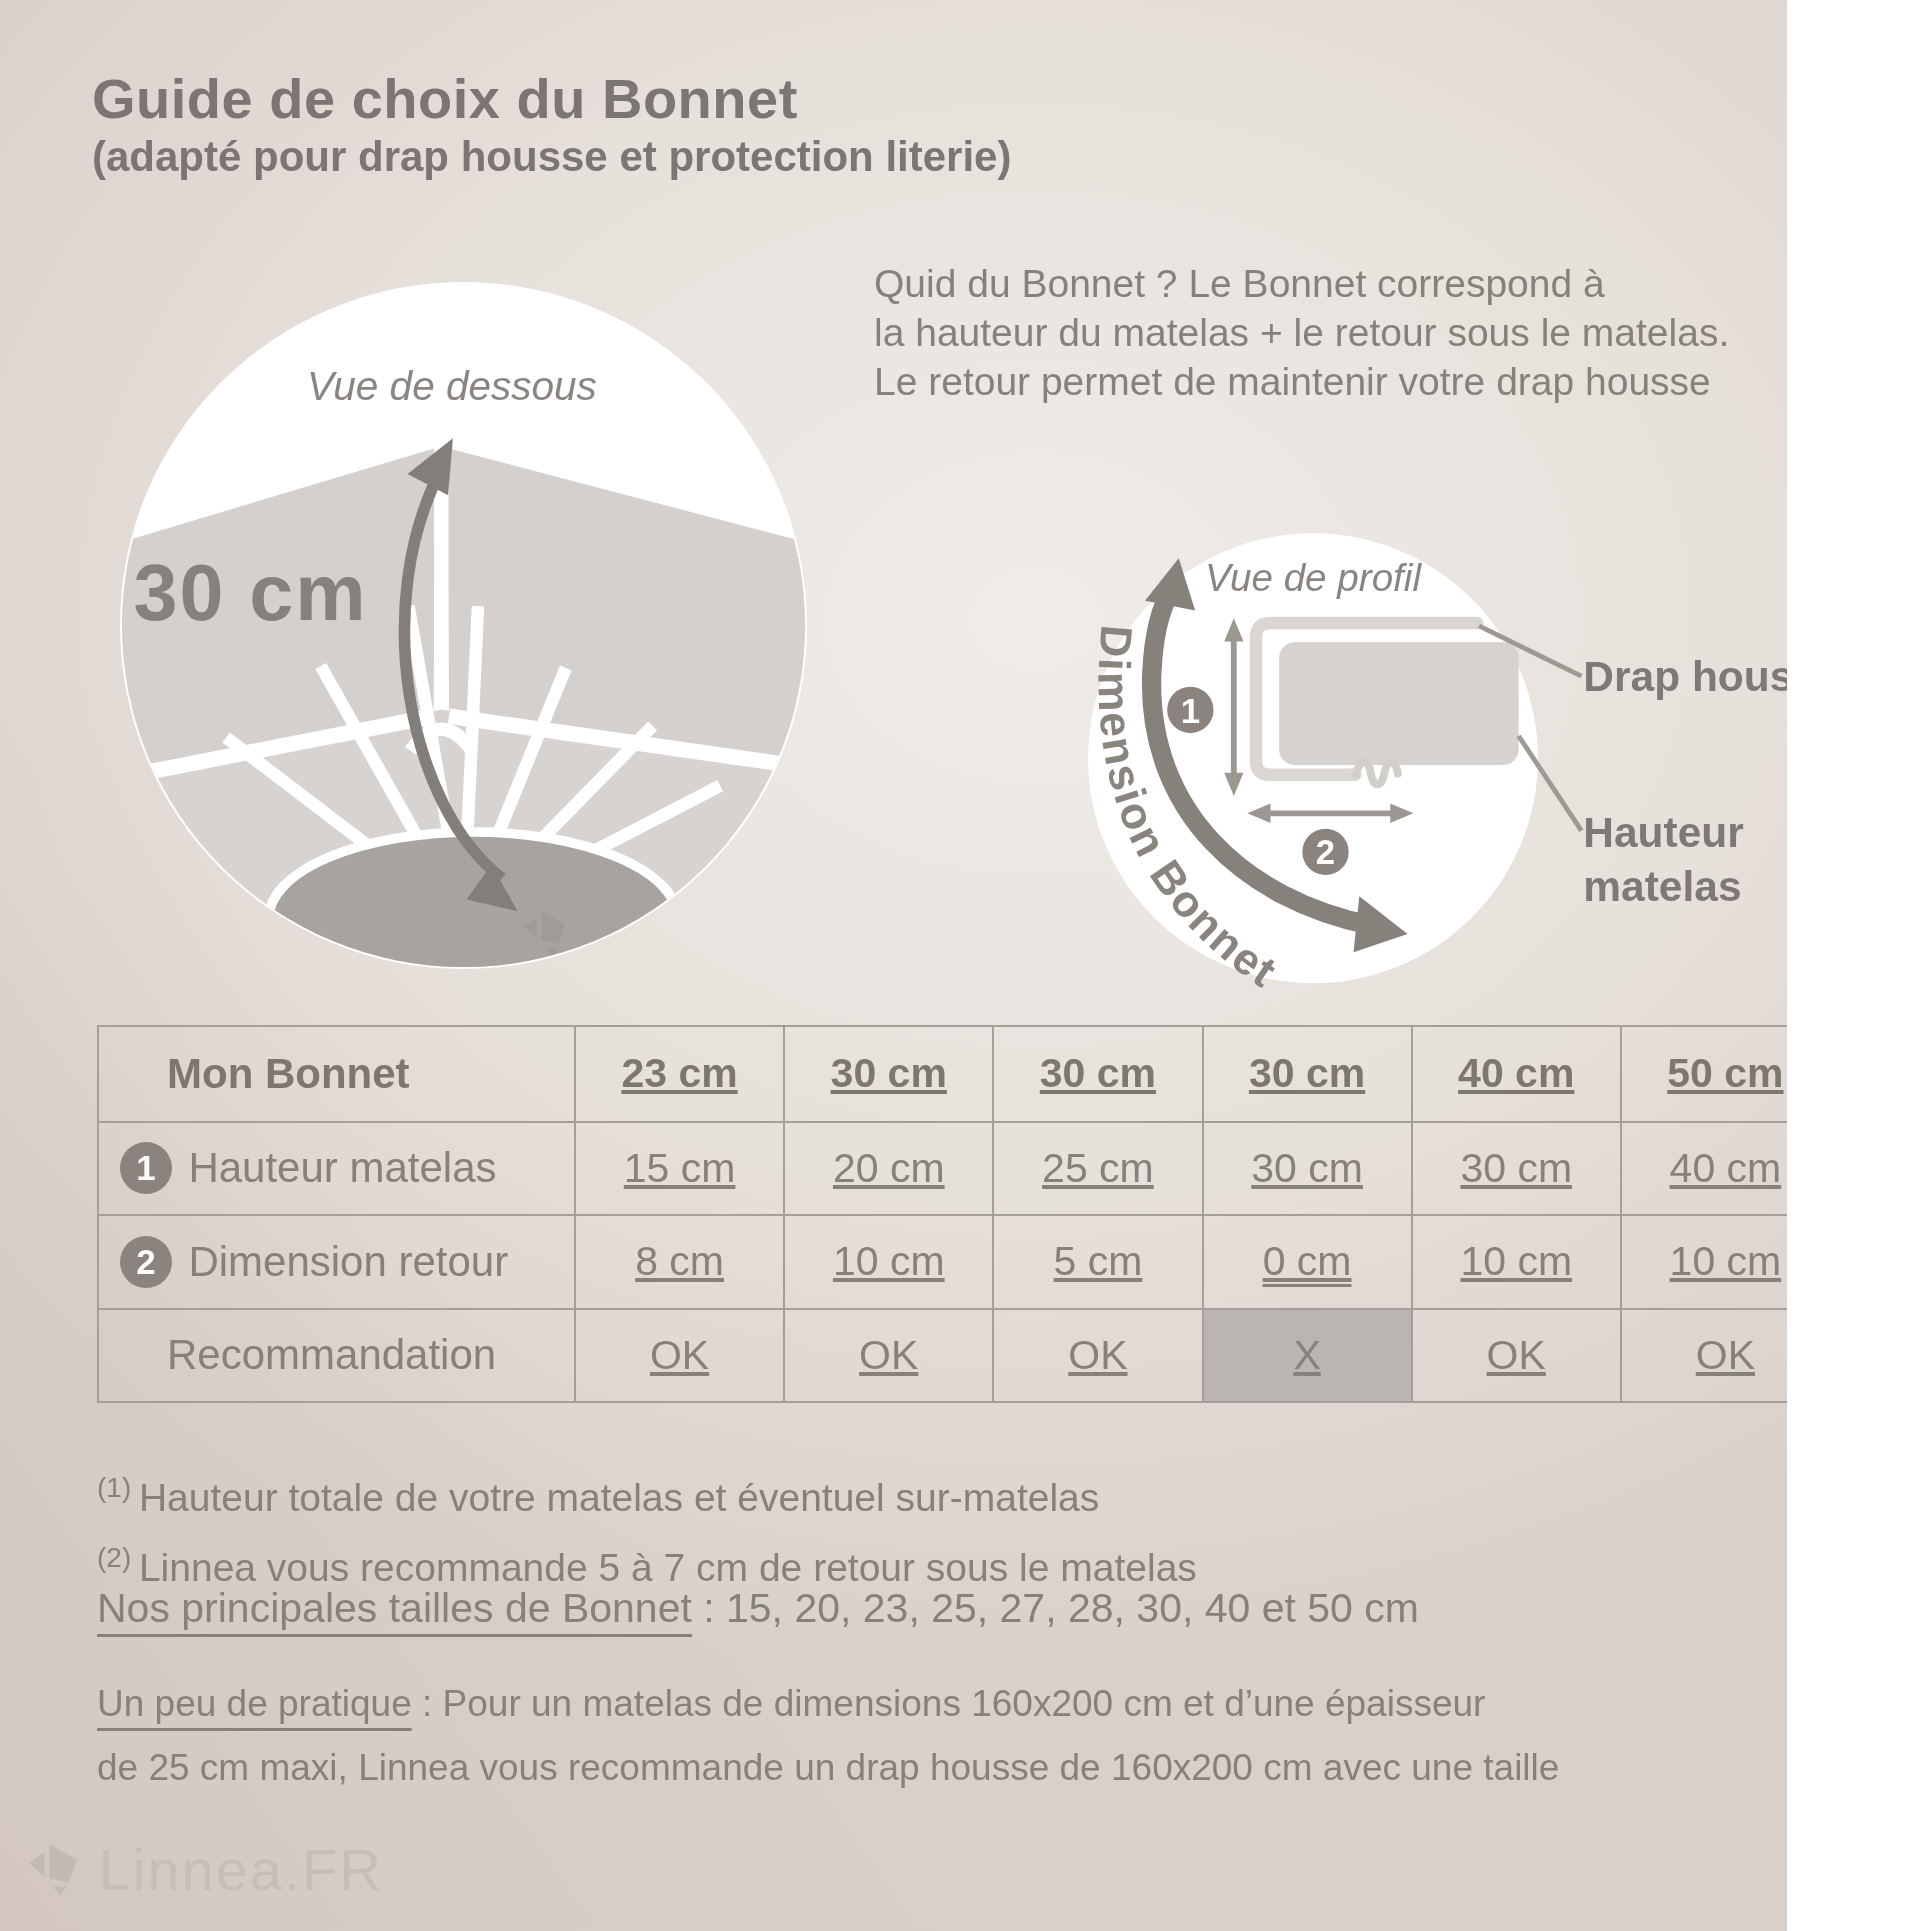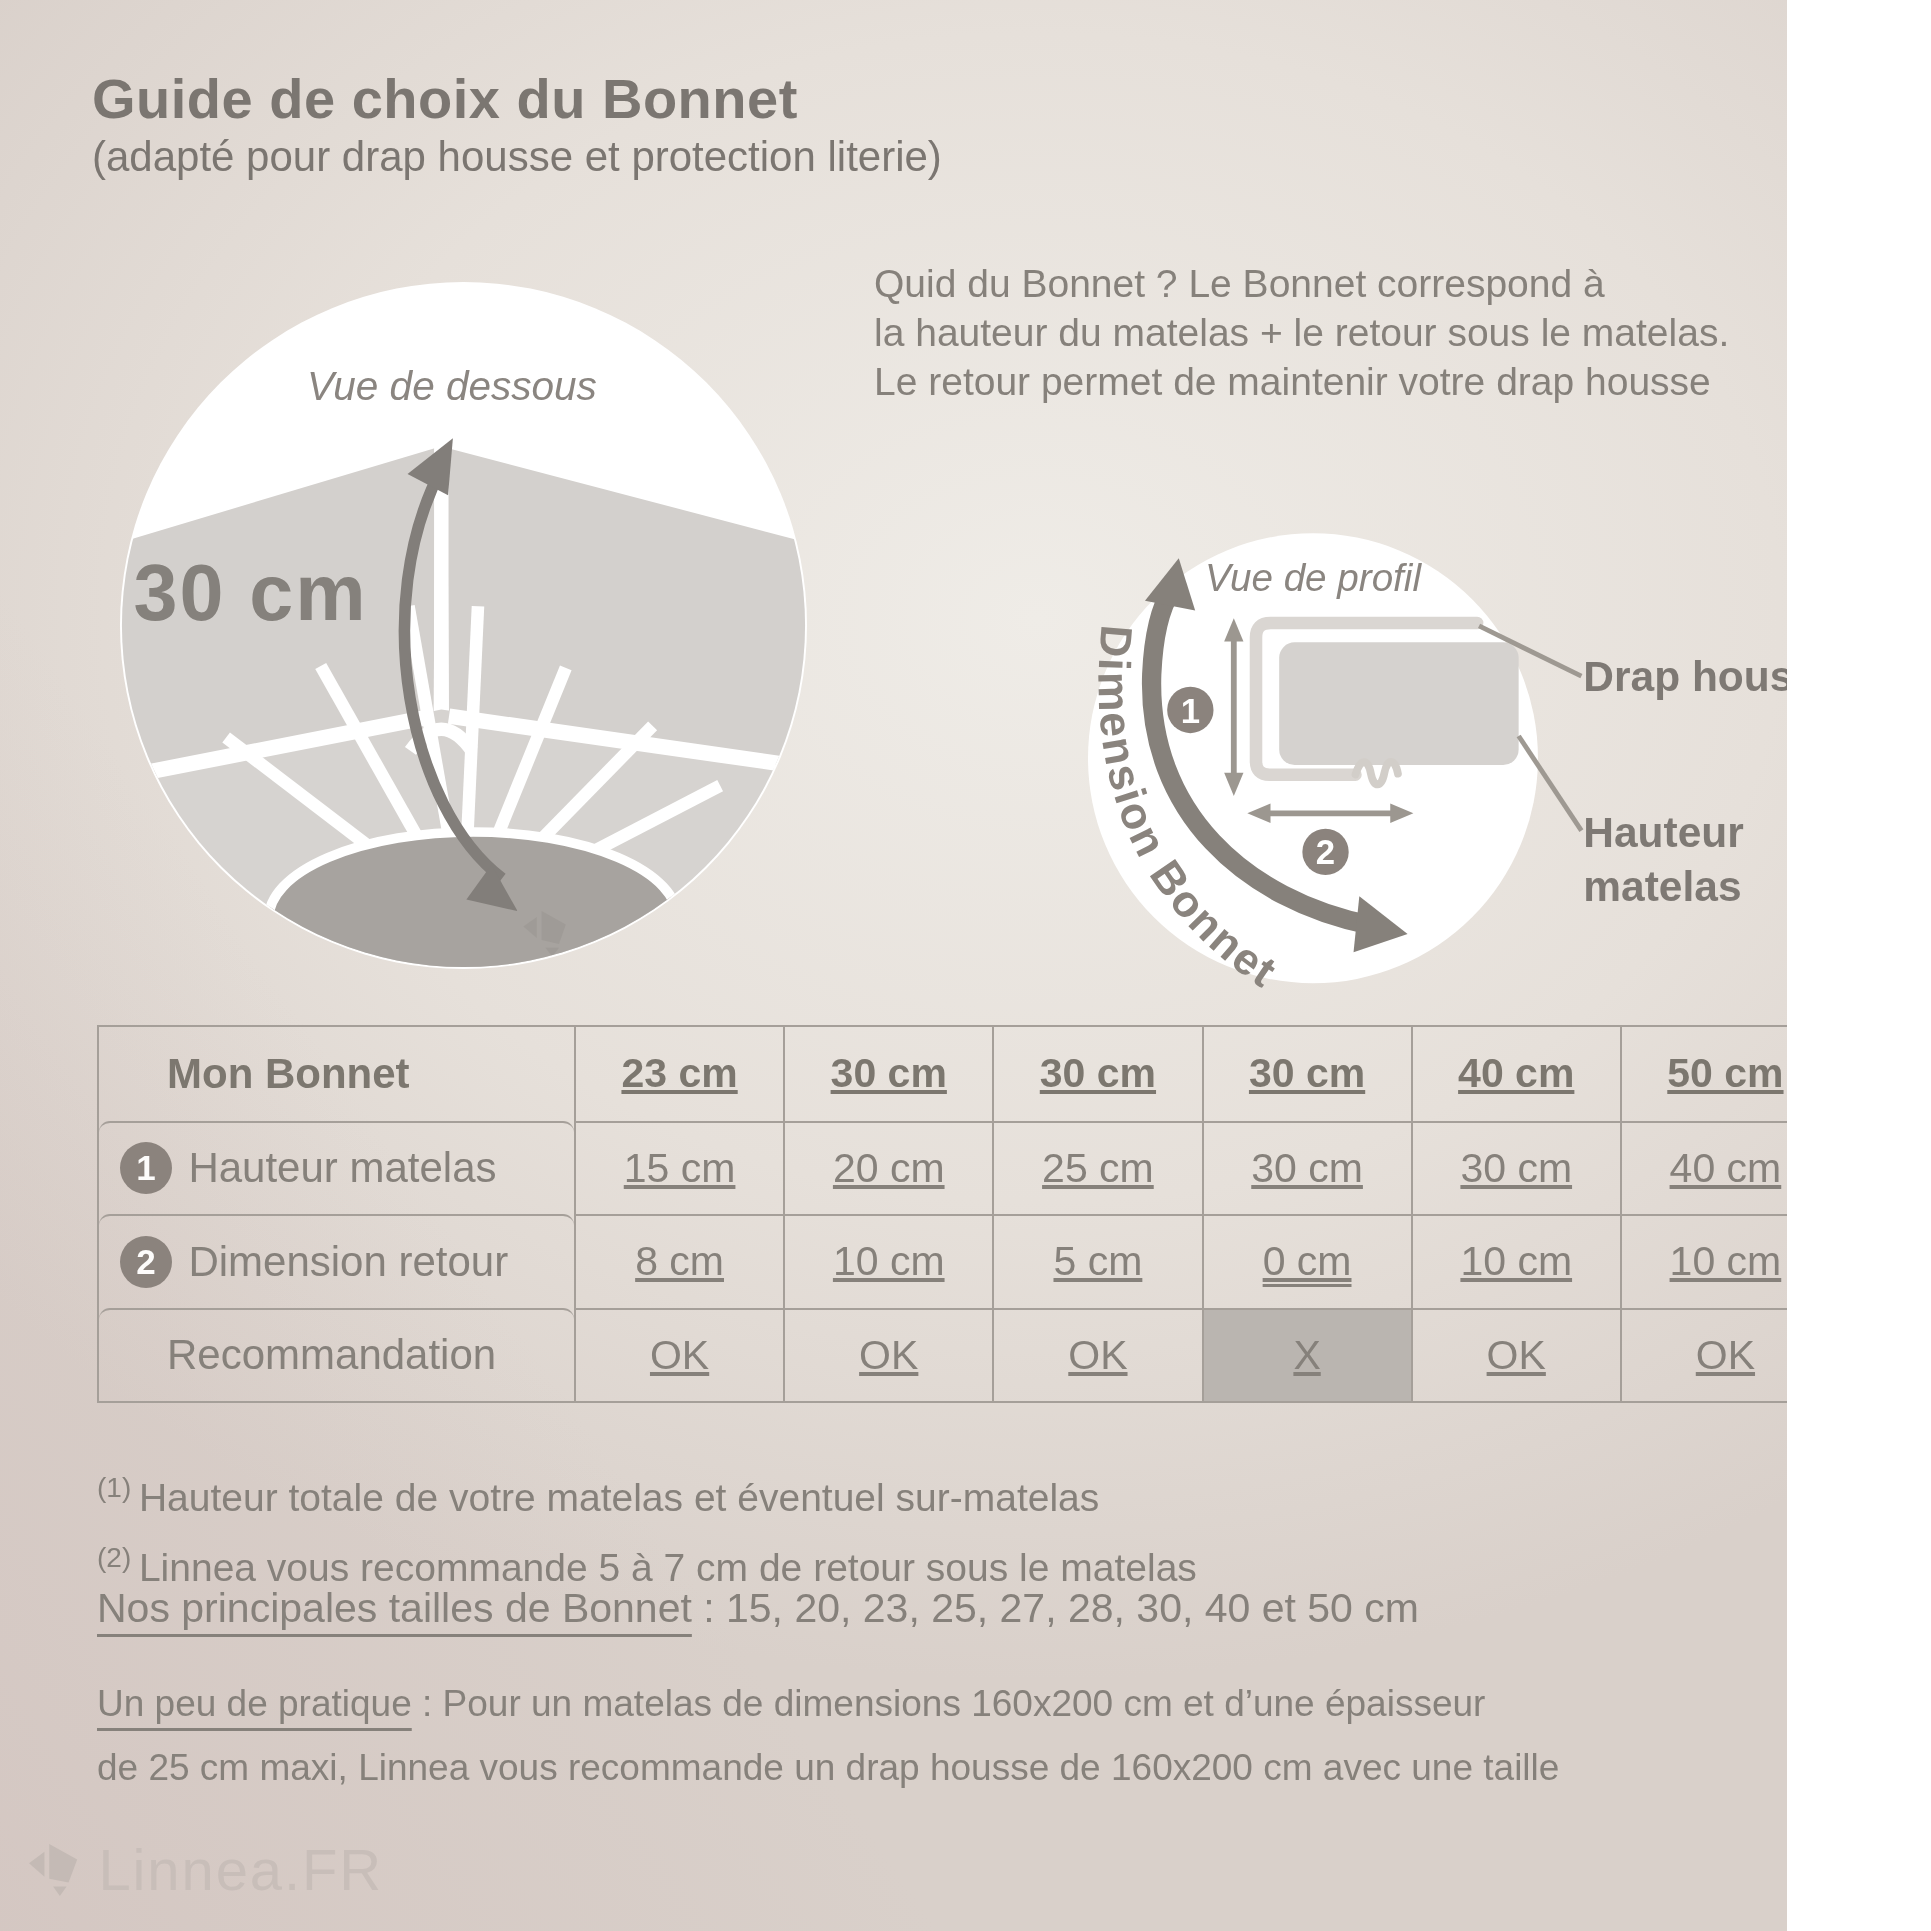--- a/index.html
+++ b/index.html
@@ -8,40 +8,40 @@
     font-family:"Liberation Sans", sans-serif;
     background-color:#e4ded8;
     background-image:
       linear-gradient(55deg, rgba(208,192,188,0.55) 0%, rgba(208,192,188,0) 30%),
       radial-gradient(ellipse 1352px 1062px at 58% 32%, #efece7 0%, #e6e0da 55%, #d9d0ca 100%);
     color:#86817b;
   }
   .abs{position:absolute;}
   
   .title{left:92px; top:66px; font-size:56px; font-weight:bold; color:#7b7671; letter-spacing:0.5px;}
-  .subtitle{left:92px; top:133px; font-size:42px; font-weight:normal; color:#7b7671;}
+  .subtitle{left:92px; top:133px; font-size:42px; font-weight:bold; color:#7b7671;}
   
   .intro{left:874px; top:259px; font-size:39px; line-height:49px; color:#86817b; white-space:nowrap;}
   
   .leftcircle{left:120px; top:282px;}
   .rightdiag{left:1004px; top:512px;}
   
   .btable{
     left:97px; top:1025px; width:1734px; height:378px;
     display:grid; grid-template-columns:475px repeat(6,1fr); grid-template-rows:repeat(4,1fr);
     border:2.9px solid #a59f99; box-sizing:border-box;
   }
   .tcell{
     display:flex; align-items:center; justify-content:center;
     font-size:41px; color:#86817b; box-sizing:border-box;
   }
   .tcell.bl{border-left:2.9px solid #a59f99;text-decoration:underline;}
   .tcell.bt{border-top:2.9px solid #a59f99;}
   .tcell.head{font-weight:bold; color:#7c776f;}
-  .rowlabel{justify-content:flex-start; padding-left:68px; font-size:42px;border-radius:11px;}
+  .rowlabel{justify-content:flex-start; padding-left:68px; font-size:42px;}
   .rowlabel.wb{padding-left:21px;}
   .badge{
     width:52px; height:52px; border-radius:50%; background:#8b837d; color:#fdfcfb;
     display:inline-flex; align-items:center; justify-content:center;
     font-size:35px; font-weight:bold; margin-right:16.4px; flex:0 0 auto;
   }
   .cell-x{background:#bab5b0;}
   .u{text-decoration:underline; text-decoration-thickness:2.9px; text-underline-offset:8.7px;}
   
   .footnotes{left:97px; top:1458px; font-size:39px; line-height:60px; color:#86817b; white-space:nowrap;}

